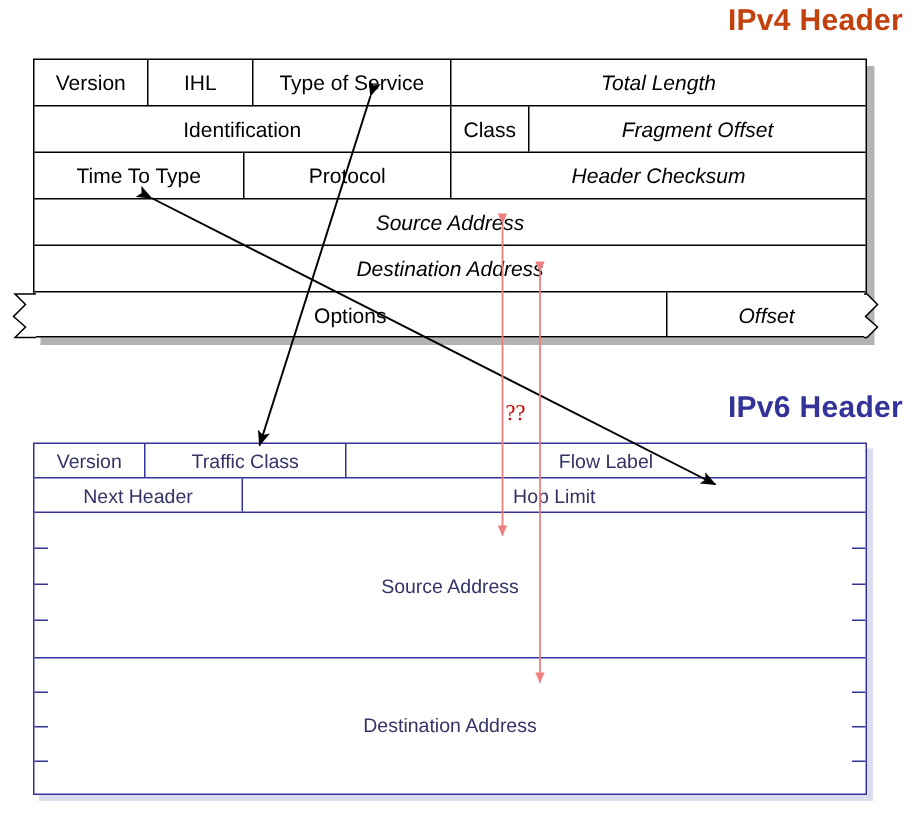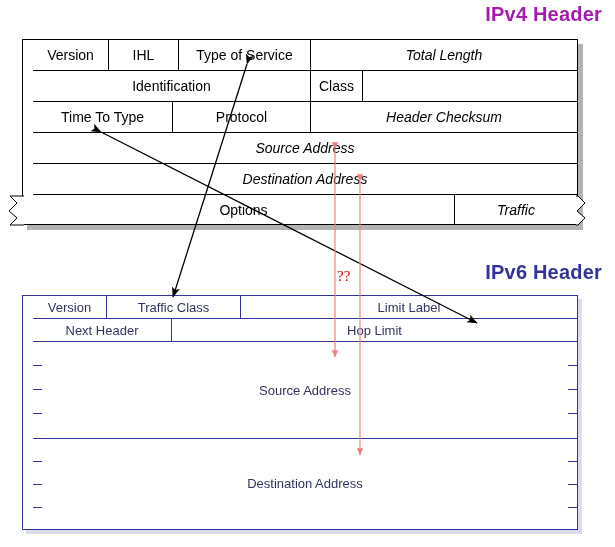--- a/index.html
+++ b/index.html
@@ -19,33 +19,32 @@
   .title {
     position: absolute;
     font-weight: bold;
     font-size: 20px;
     letter-spacing: 0.2px;
     white-space: nowrap;
   }
   #ipv4-title {
     right: 13px;
     top: 3px;
-    color: #a21caf;
+    color: #c2410c;
   }
   #ipv6-title {
     right: 13px;
     top: 261px;
     color: #333399;
   }
 
   
   .hdr-table {
     position: absolute;
     box-sizing: border-box;
-    padding-left: 10px;
   }
 
   
   #ipv4-table {
     left: 22px;
     top: 39px;
     width: 556px;
     height: 186px;
     border: 1px solid #000000;
     background: #ffffff;
@@ -159,57 +158,58 @@
   <div class="row">
     <div class="cell" style="width:76px">Version</div>
     <div class="cell" style="width:70px">IHL</div>
     <div class="cell" style="width:132px">Type of Service</div>
     <div class="cell end" style="flex:1">Total Length</div>
   </div>
 
   <div class="row">
     <div class="cell" style="width:278px">Identification</div>
     <div class="cell" style="width:52px">Class</div>
+    <div class="cell end" style="flex:1">Fragment Offset</div>
   </div>
 
   <div class="row">
     <div class="cell" style="width:140px">Time To Type</div>
     <div class="cell" style="width:138px">Protocol</div>
     <div class="cell end" style="flex:1">Header Checksum</div>
   </div>
 
   <div class="row">
     <div class="cell end" style="flex:1">Source Address</div>
   </div>
 
   <div class="row">
     <div class="cell end" style="flex:1">Destination Address</div>
   </div>
 
   <div class="row last">
     <div class="cell" style="width:422px">Options</div>
-    <div class="cell end" style="flex:1">Traffic</div>
+    <div class="cell end" style="flex:1">Offset</div>
   </div>
 
   <svg class="zigzag" id="zig-left" viewBox="0 0 16 29">
     <polyline points="16,0 2,0 9,7 1,15 9,22 2,29 16,29" fill="#ffffff" stroke="#000000" stroke-width="1"></polyline>
   </svg>
   <svg class="zigzag" id="zig-right" viewBox="0 0 16 29">
     <polyline points="0,0 2,0 9,7 1,15 9,22 2,29 0,29" fill="#ffffff" stroke="#000000" stroke-width="1"></polyline>
   </svg>
 </div>
 
 <div class="title" id="ipv6-title">IPv6 Header</div>
 
 <div class="hdr-table" id="ipv6-table">
 
   <div class="row">
     <div class="cell" style="width:74px">Version</div>
     <div class="cell" style="width:134px">Traffic Class</div>
-    <div class="cell end" style="flex:1">Limit Label</div>
+    <div class="cell end" style="flex:1">Flow Label</div>
   </div>
 
   <div class="row">
     <div class="cell" style="width:139px">Next Header</div>
     <div class="cell end" style="flex:1">Hop Limit</div>
   </div>
 
   <div class="addr-block" style="height:97px">
     <span>Source Address</span>
     <span class="tick l" style="top:23px"></span>

